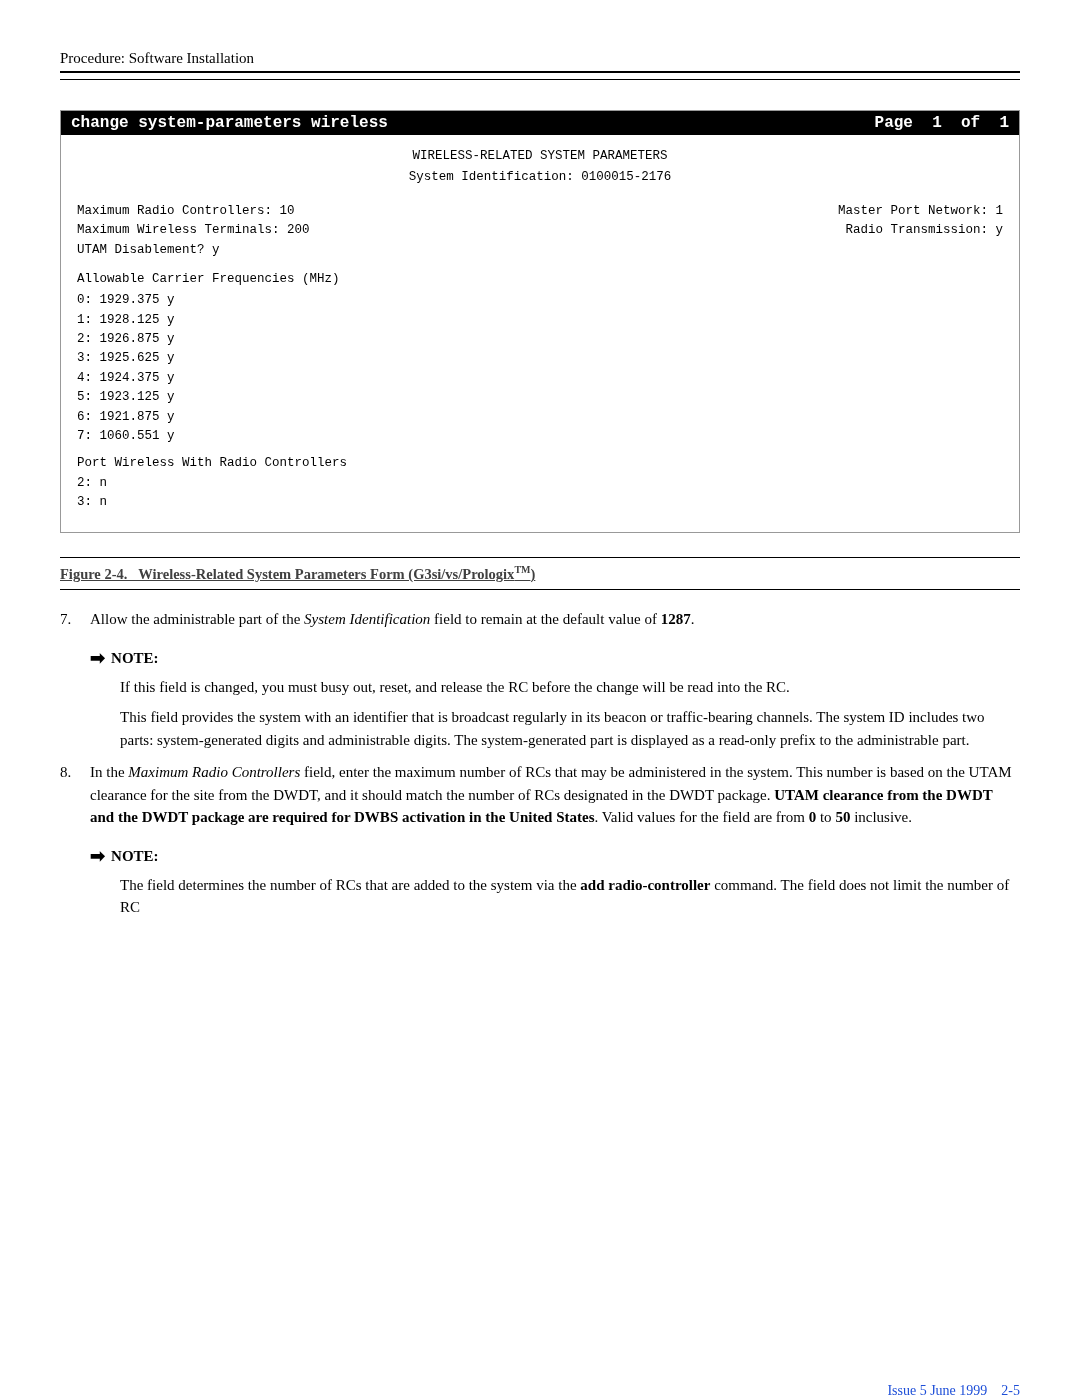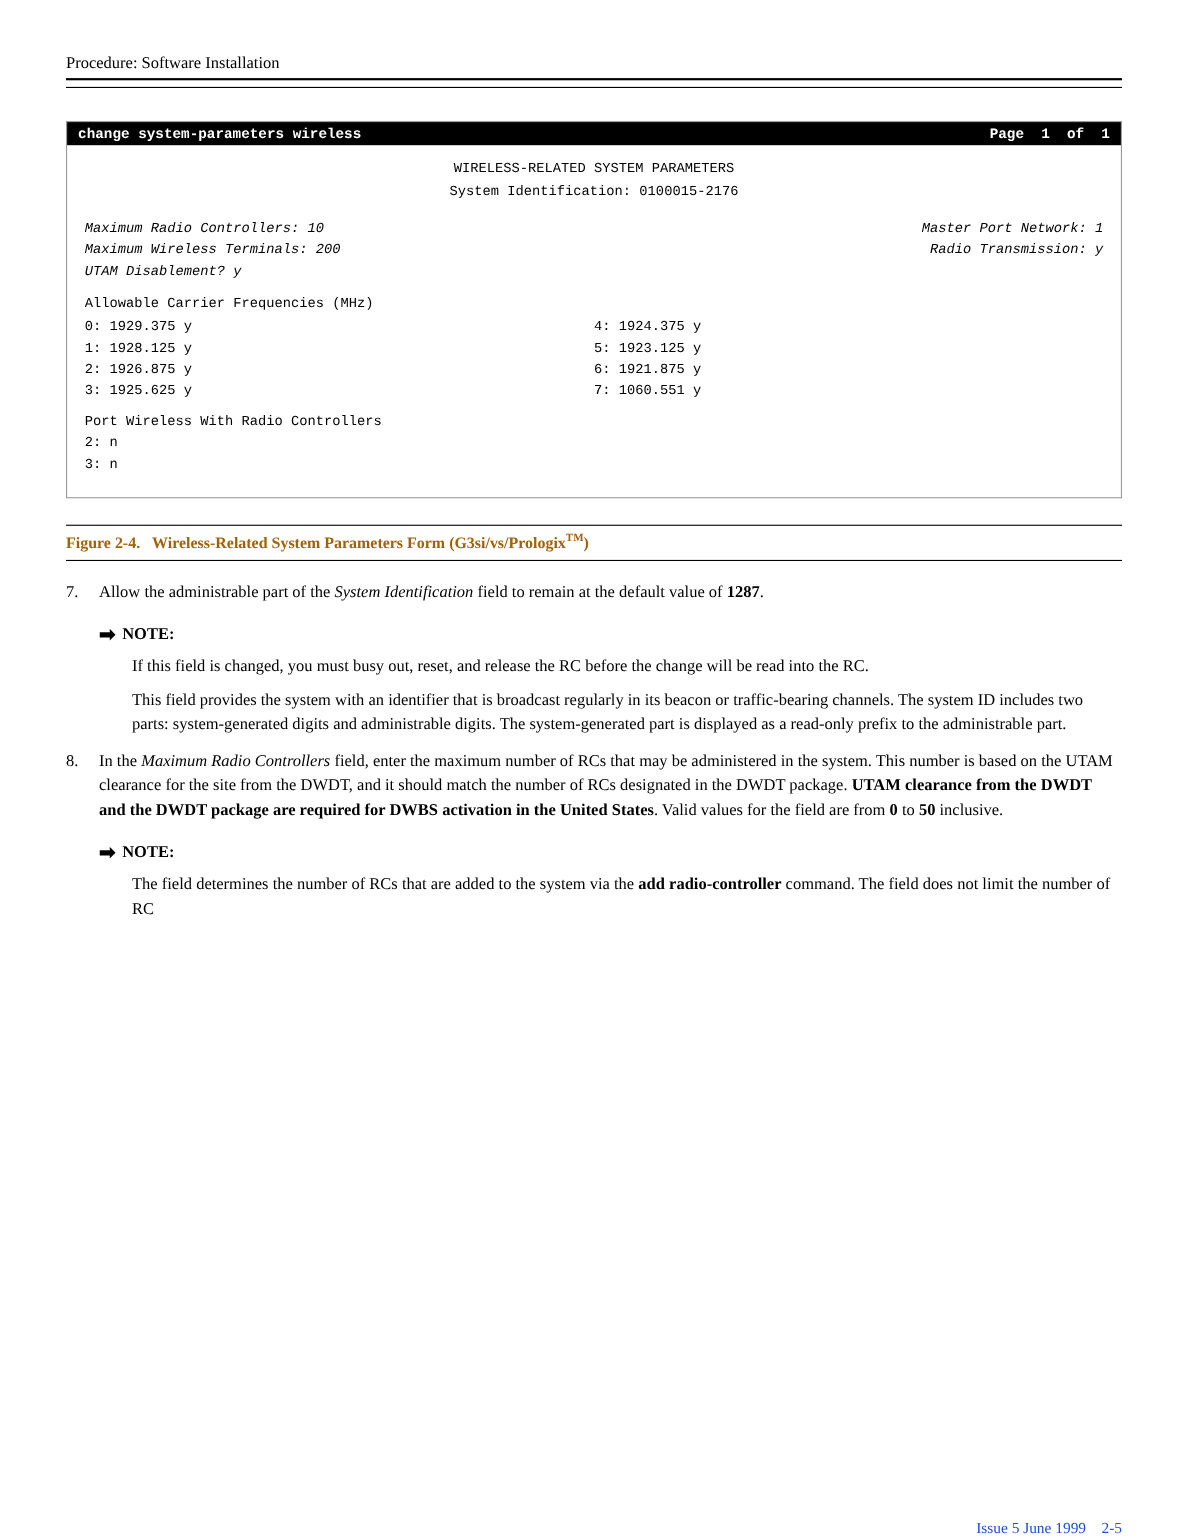--- a/index.html
+++ b/index.html
@@ -55,21 +55,21 @@
       margin: 30px 60px 24px 60px;
       border: 1px solid #999;
       background: #fff;
       padding: 0;
     }
 
     .screen-header {
       background: #000;
       color: #fff;
       font-family: 'Courier New', Courier, monospace;
-      font-size: 13px;
+      font-size: 16px;
       font-weight: bold;
       padding: 3px 10px;
       display: flex;
       justify-content: space-between;
       align-items: center;
     }
 
     .screen-content {
       font-family: 'Courier New', Courier, monospace;
       font-size: 12.5px;
@@ -87,21 +87,22 @@
     .figure-section {
       margin: 0 60px 18px 60px;
       border-top: 1px solid #000;
       border-bottom: 1px solid #000;
       padding: 6px 0 6px 0;
     }
 
     .figure-caption {
       font-family: 'Times New Roman', Times, serif;
       font-size: 14.5px;
-      color: #a16207;
+      color: #404040;
+      text-decoration: underline;
     }
 
     .figure-caption .fig-label {
       font-weight: bold;
     }
 
     
     .main-content {
       margin: 0 60px;
       font-family: 'Times New Roman', Times, serif;
@@ -185,37 +186,37 @@
         <span>Page</span>&nbsp;
         <span>1</span>&nbsp;
         <span>of</span>&nbsp;
         <span>1</span>
       </span>
     </div>
     <div class="screen-content">
       <div class="center-text">WIRELESS-RELATED SYSTEM PARAMETERS</div>
       <div class="center-text">System Identification: 0100015-2176</div>
 
-      <div style="margin-top:14px;font-style:italic;">
+      <div style="margin-top:14px;">
         <div style="display:flex; justify-content:space-between;">
           <span>  Maximum Radio Controllers: 10</span>
           <span>Master Port Network: 1</span>
         </div>
         <div style="display:flex; justify-content:space-between;">
           <span>  Maximum Wireless Terminals: 200</span>
           <span>Radio Transmission: y</span>
         </div>
         <div style="display:flex; justify-content:flex-start;">
           <span>UTAM Disablement? y</span>
         </div>
       </div>
 
       <div style="margin-top:10px;">Allowable Carrier Frequencies (MHz)</div>
 
-      <div style="display:grid; grid-template-columns: 1fr 1fr; margin-top:2px;">
+      <div style="display:grid; grid-template-columns: 1fr; margin-top:2px;">
         <div>
           <div>0: 1929.375  y</div>
           <div>1: 1928.125  y</div>
           <div>2: 1926.875  y</div>
           <div>3: 1925.625  y</div>
         </div>
         <div>
           <div>4: 1924.375  y</div>
           <div>5: 1923.125  y</div>
           <div>6: 1921.875  y</div>

